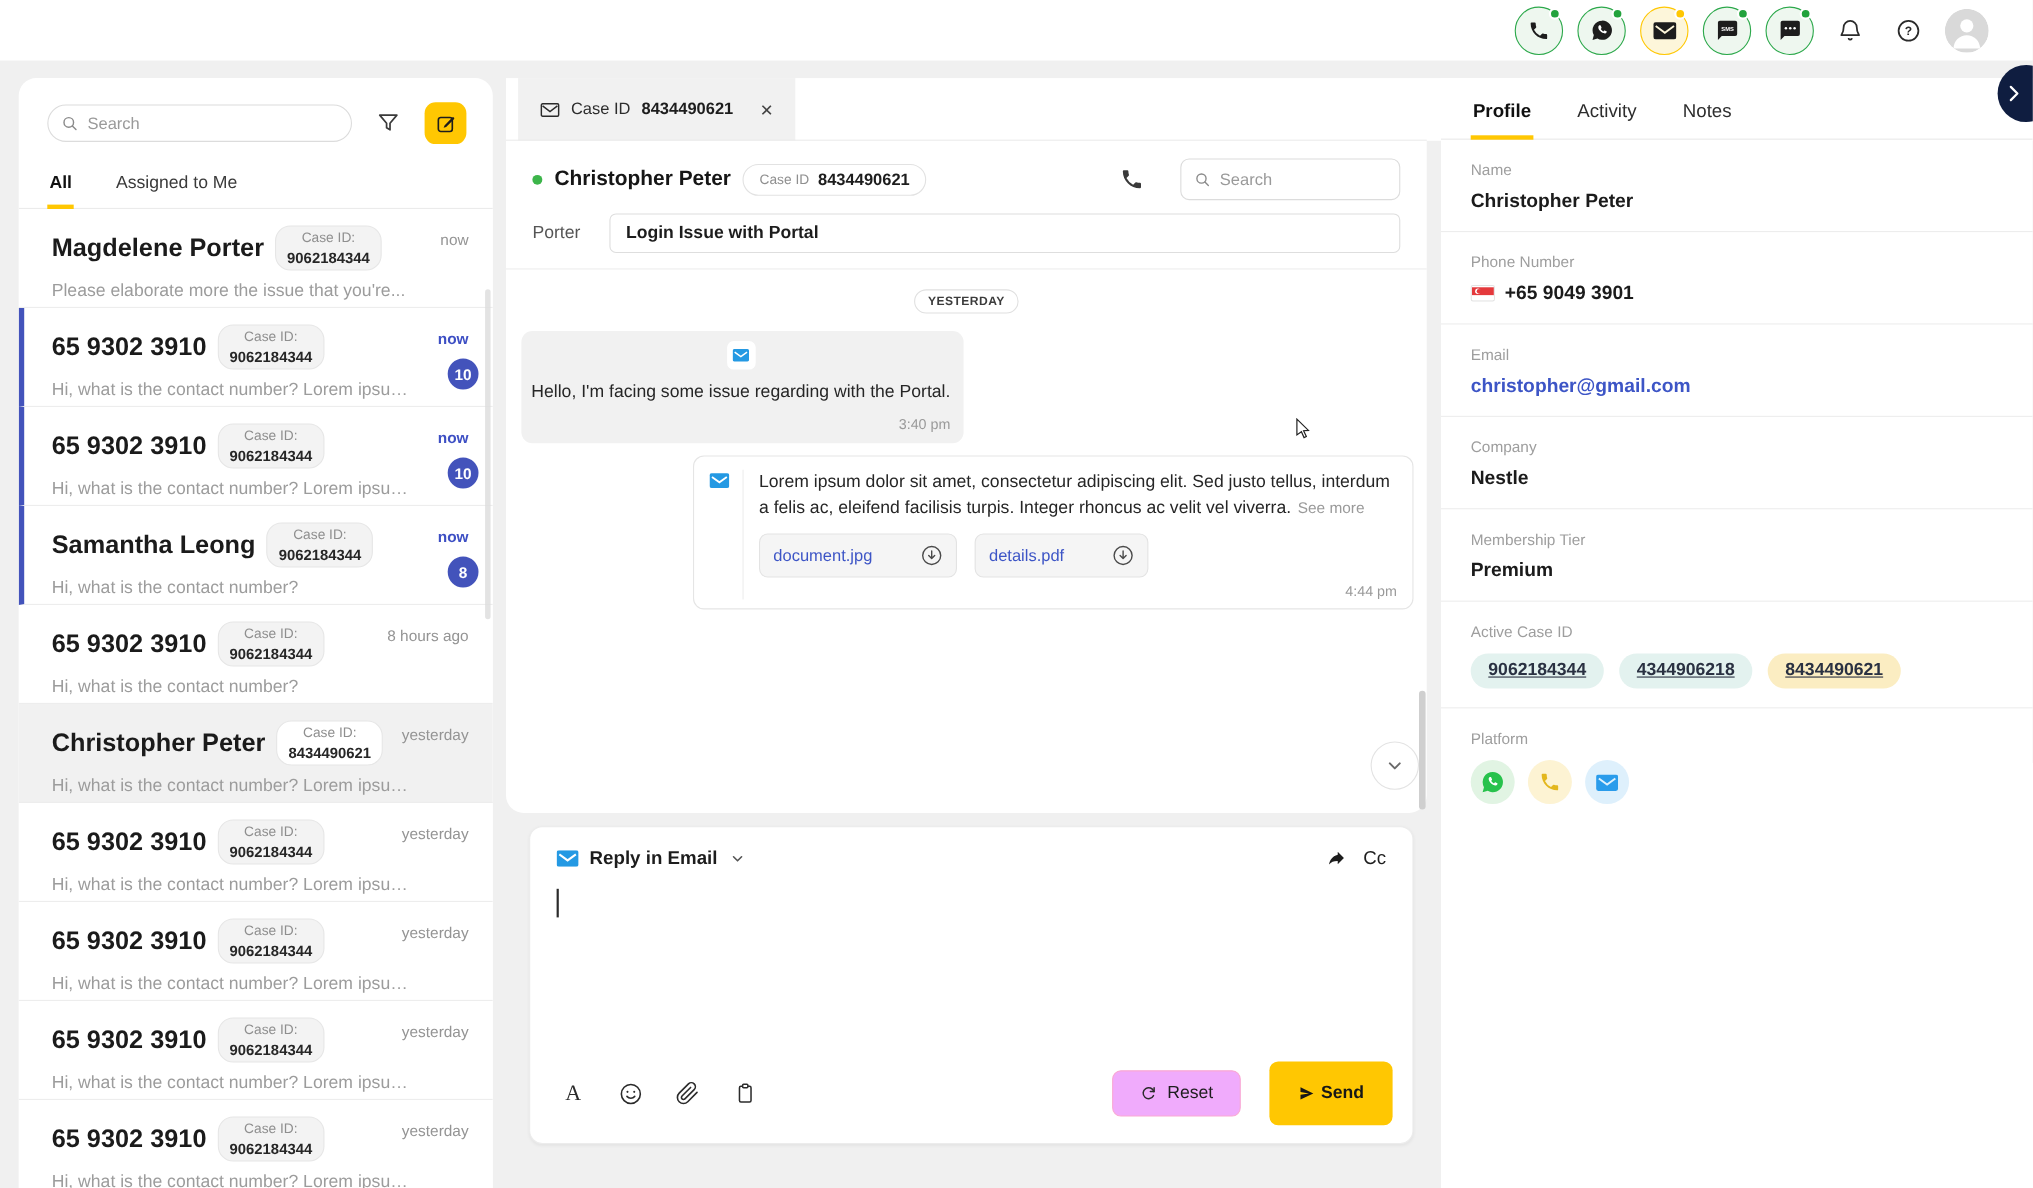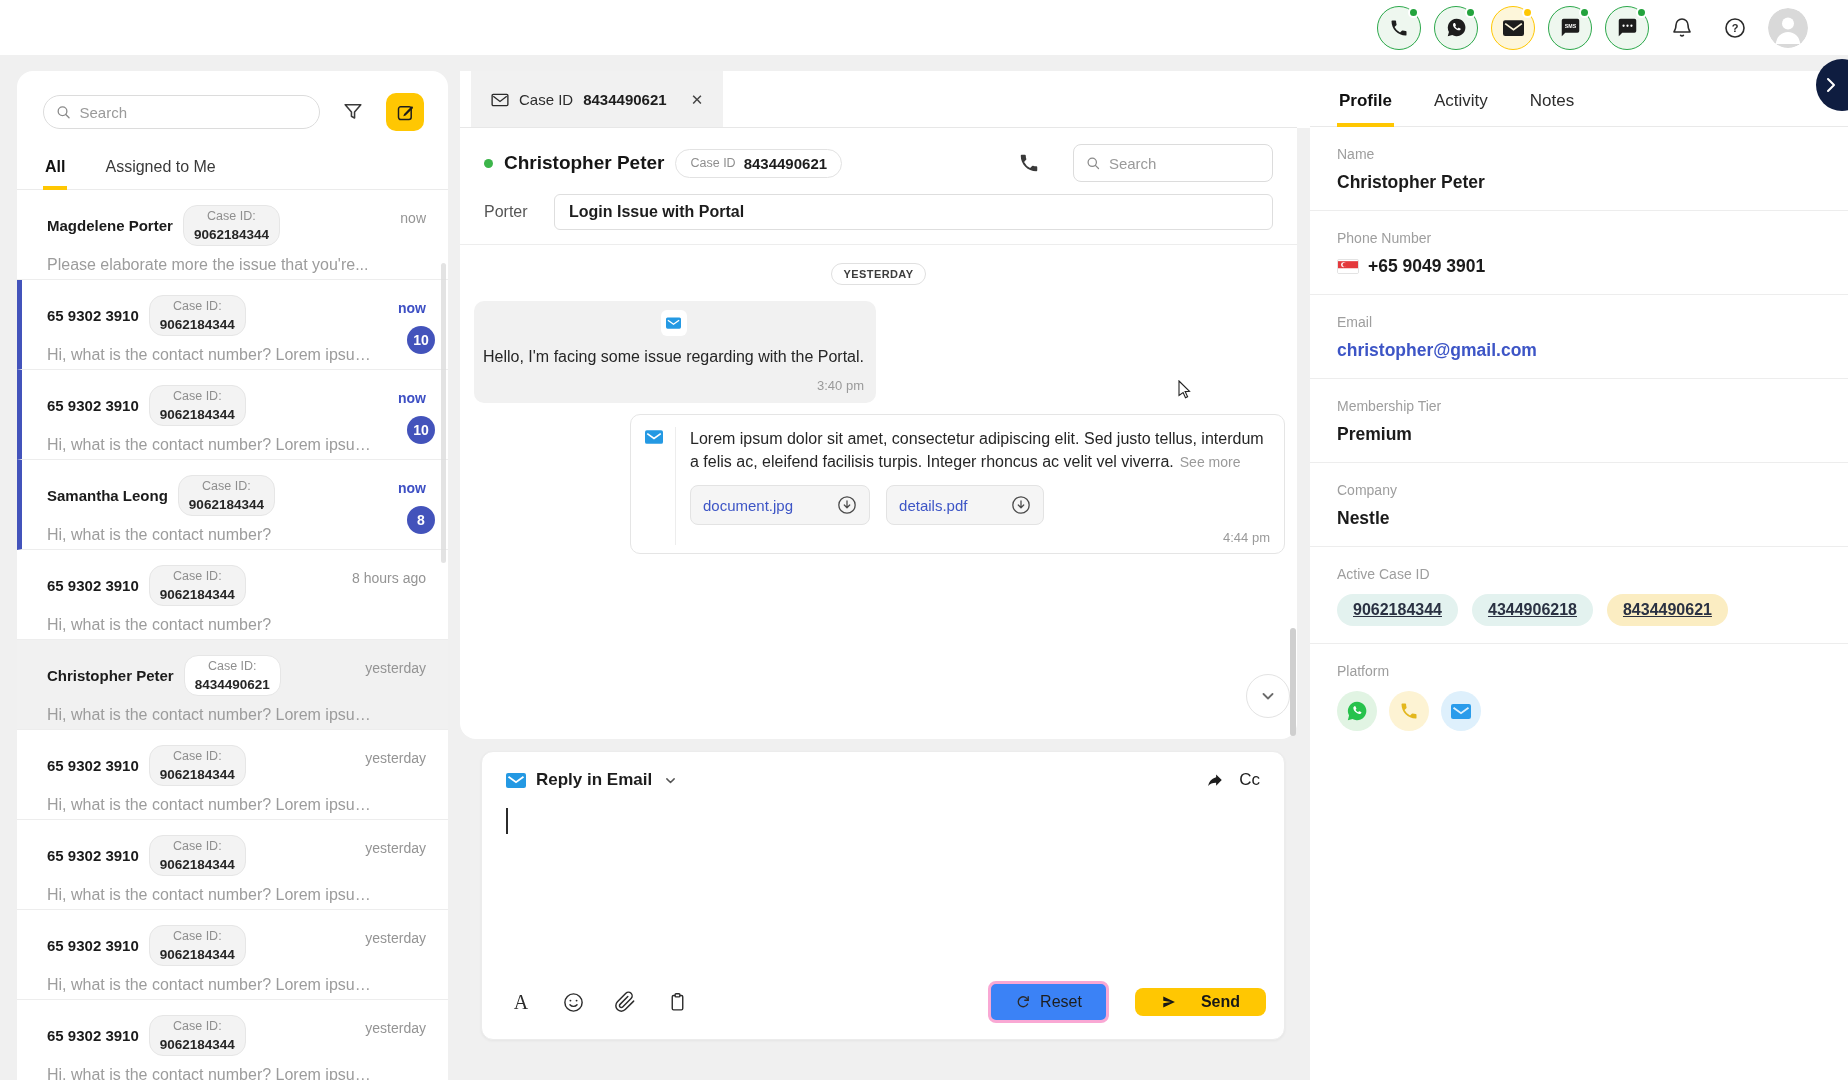--- a/index.html
+++ b/index.html
@@ -33,21 +33,21 @@
   .iconbtn { width:38px; height:38px; display:flex; align-items:center; justify-content:center; background:transparent; border:none; cursor:pointer; }
   .compose { width:38px; height:38px; border:none; border-radius:10px; background:#ffc702; display:flex; align-items:center; justify-content:center; cursor:pointer; }
   .sb-tabs { display:flex; gap:36px; padding:0 26px; border-bottom:1px solid #ebebeb; }
   .sb-tab { padding:13px 2px 10px; font-size:16px; color:#3a3a3a; cursor:pointer; border-bottom:4px solid transparent; margin-bottom:-1px; }
   .sb-tab.active { font-weight:700; color:#111; border-bottom-color:#ffc702; }
   .sb-list { position:relative; }
   .row { position:relative; height:90px; padding:15px 22px 0 30px; border-bottom:1px solid #ededed; background:#fff; cursor:pointer; }
   .row.accent { border-left:5px solid #4353bb; padding-left:25px; }
   .row.selected { background:#f1f1f1; }
   .row-head { display:flex; align-items:center; gap:10px; }
-  .row-name { font-size:15px; font-weight:700; color:#1b1b1b; white-space:nowrap; }
+  .row-name { font-size:23px; font-weight:700; color:#1b1b1b; white-space:nowrap; }
   .case-pill { display:inline-flex; align-items:center; gap:4px; background:#f3f3f3; border:1px solid #e6e6e6;
                border-radius:14px; padding:3px 10px; white-space:nowrap;flex-direction:column; }
   .row.selected .case-pill { background:#fff; }
   .case-pill .cl { font-size:12.5px; color:#8f8f8f; }
   .case-pill .cid { font-size:13.5px; font-weight:700; color:#262626; }
   .row-time { position:absolute; right:22px; top:20px; font-size:14px; color:#949494; }
   .row-time.t-blue { color:#3d4fc4; font-weight:700; }
   .row-preview { margin-top:10px; font-size:16px; color:#9c9c9c; white-space:nowrap; overflow:hidden; text-overflow:ellipsis; padding-right:48px; }
   .unread-badge { position:absolute; right:13px; top:46px; width:28px; height:28px; border-radius:50%;
                   background:#4353bb; color:#fff; font-size:14px; font-weight:700; display:flex; align-items:center; justify-content:center; }
@@ -115,23 +115,23 @@
   .rp-head { display:flex; align-items:center; gap:10px; padding:18px 24px 6px; }
   .rp-mode { font-size:17px; font-weight:700; color:#1d1d1d; }
   .rp-caret { margin-left:2px; display:flex; cursor:pointer; }
   .rp-right { margin-left:auto; display:flex; align-items:center; gap:13px; }
   .rp-cc { font-size:17px; color:#1d1d1d; cursor:pointer; }
   .rp-body { position:relative; height:140px; margin:4px 24px 0; cursor:text; }
   .caret-line { position:absolute; left:0; top:8px; width:1.5px; height:26px; background:#2b2b2b; }
   .rp-foot { position:absolute; left:0; right:0; bottom:0; display:flex; align-items:center; gap:26px; padding:14px 18px 16px 26px; }
   .fmt { display:flex; align-items:center; justify-content:center; width:26px; height:26px; background:none; border:none; cursor:pointer; }
   .fmt.letter { font-size:20px; color:#2b2b2b; font-family:"Liberation Serif",serif; }
-  .btn-reset { margin-left:auto; display:flex; align-items:center; gap:9px; height:42px; padding:11px 24px; background:#3b82f6;
-               border:3px solid #f9a8d4; border-radius:8px; font-size:16px; color:#1d1d1d; cursor:pointer; }
-  .btn-send { display:flex; align-items:center; gap:24px; height:28px; padding:0 26px; background:#ffc702; border:none;
+  .btn-reset { margin-left:auto; display:flex; align-items:center; gap:9px; height:42px; padding:11px 24px; background:#f0abfc;
+               border:1px solid #f9a8d4; border-radius:8px; font-size:16px; color:#1d1d1d; cursor:pointer; }
+  .btn-send { display:flex; align-items:center; gap:5px; height:58px; padding:0 26px; background:#ffc702; border:none;
               border-radius:8px; font-size:16px; font-weight:700; color:#171717; cursor:pointer; }
 
   
   .panel { position:absolute; left:1310px; top:71px; width:538px; height:1009px; background:#fff; }
   .pn-tabs { display:flex; gap:38px; padding:0 0 0 27px; border-bottom:1px solid #e9e9e9; }
   .pn-tab { padding:20px 2px 12px; font-size:17px; color:#2d2d2d; cursor:pointer; border-bottom:4px solid transparent; margin-bottom:-1px; }
   .pn-tab.active { font-weight:700; color:#101010; border-bottom-color:#ffc702; }
   .pn-sec { padding:19px 24px 17px 27px; border-bottom:1px solid #ededed; }
   .pn-label { font-size:14px; color:#9e9e9e; }
   .pn-value { margin-top:10px; font-size:17.5px; font-weight:700; color:#1b1b1b; display:flex; align-items:center; gap:9px; }
@@ -559,27 +559,27 @@
         <span>+65 9049 3901</span>
       </div>
     </div>
 
     <div class="pn-sec">
       <div class="pn-label">Email</div>
       <div class="pn-value link">christopher@gmail.com</div>
     </div>
 
     <div class="pn-sec">
+      <div class="pn-label">Company</div>
+      <div class="pn-value">Nestle</div>
+    </div>
+
+    <div class="pn-sec">
       <div class="pn-label">Membership Tier</div>
       <div class="pn-value">Premium</div>
-    </div>
-
-    <div class="pn-sec">
-      <div class="pn-label">Company</div>
-      <div class="pn-value">Nestle</div>
     </div>
 
     <div class="pn-sec">
       <div class="pn-label">Active Case ID</div>
       <div class="case-chips">
         <span class="case-chip teal">9062184344</span>
         <span class="case-chip teal">4344906218</span>
         <span class="case-chip yellow">8434490621</span>
       </div>
     </div>

